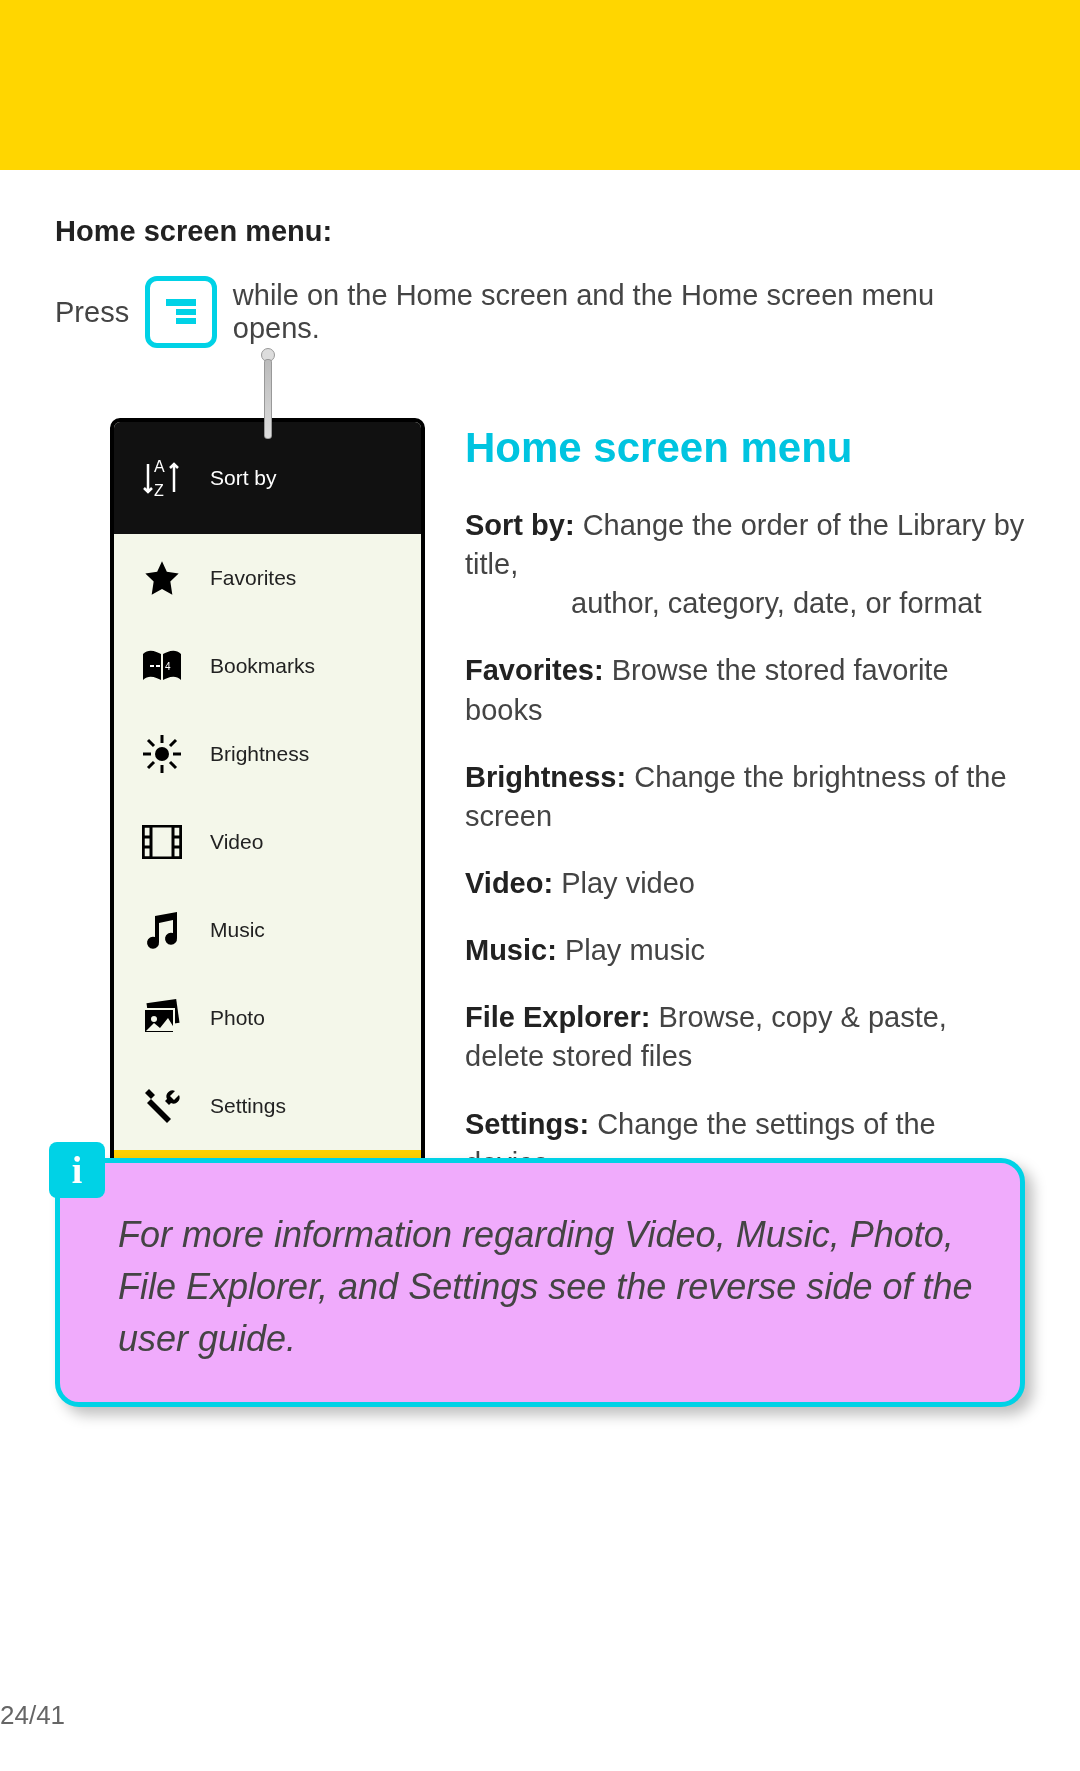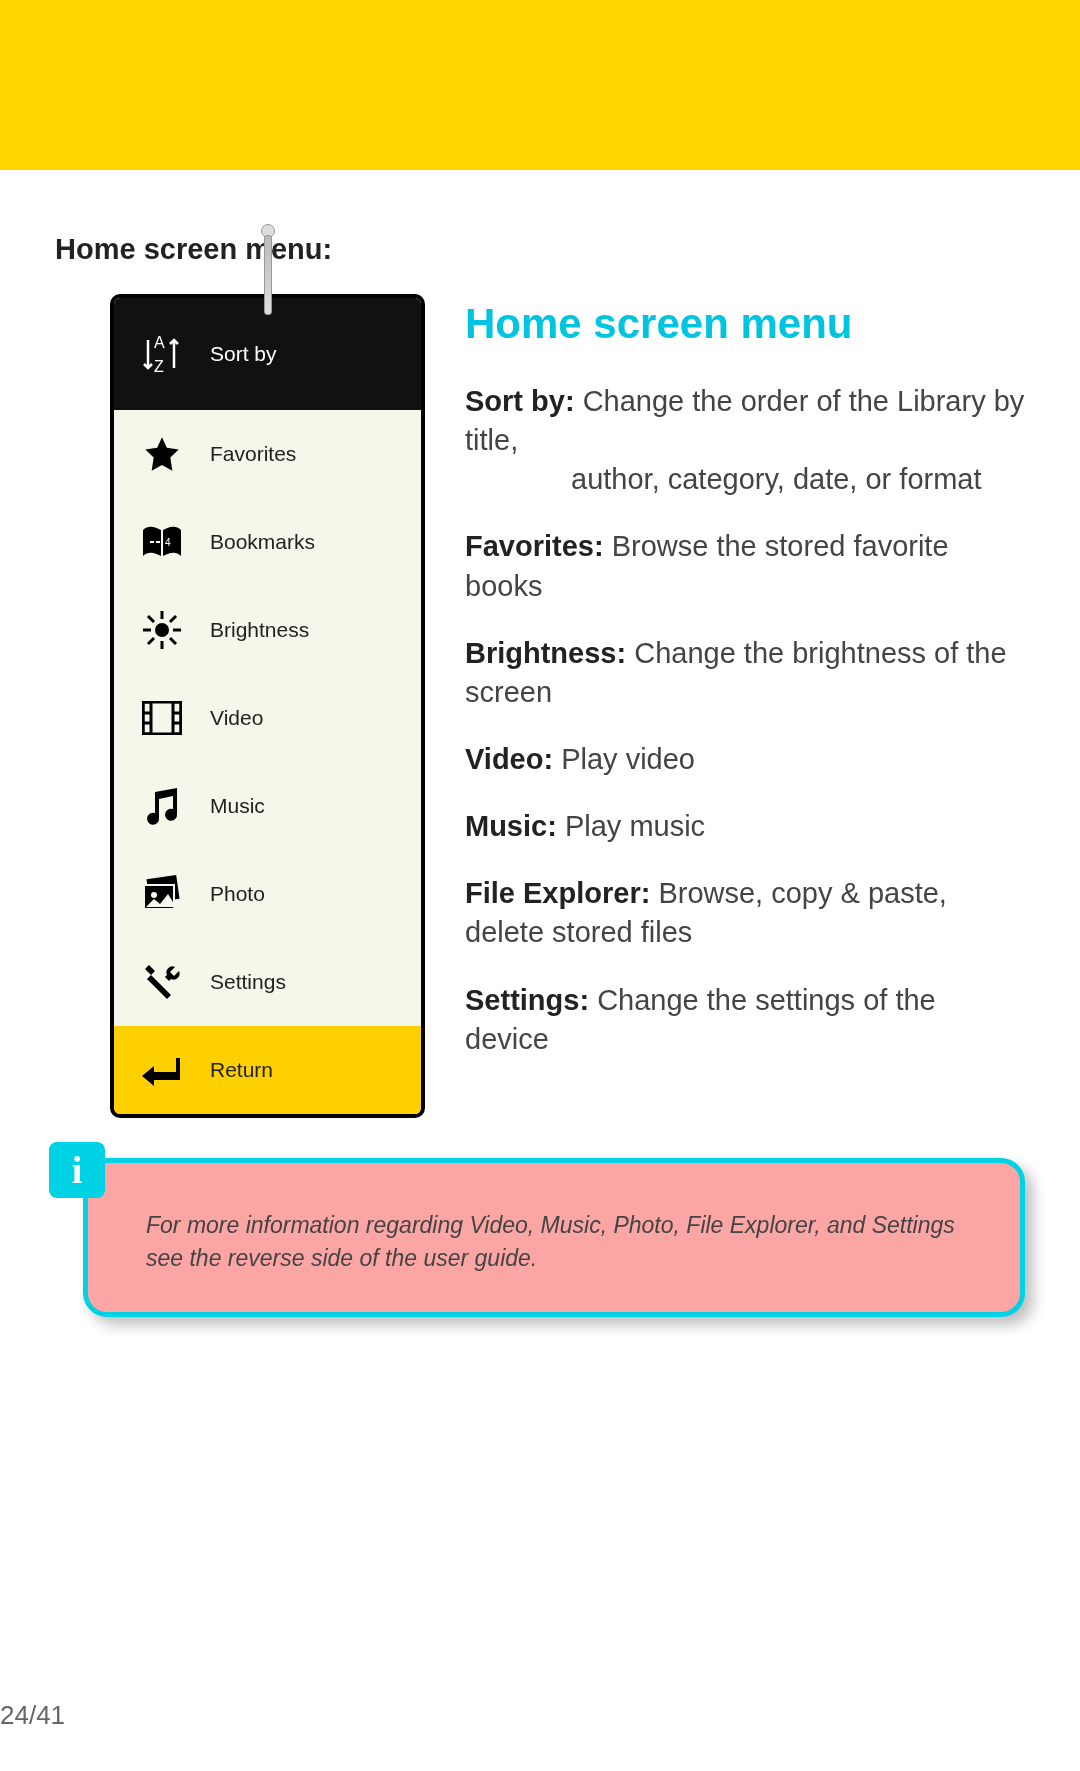--- a/index.html
+++ b/index.html
@@ -10,21 +10,21 @@
     background: #fff;
     color: #333;
     position: relative;
   }
   .top-banner {
     width: 100%;
     height: 170px;
     background: #ffd600;
   }
   .content {
-    padding: 63px 55px 0 55px;
+    padding: 45px 55px 0 55px;
   }
   .section-title {
     font-weight: 700;
     font-size: 29px;
     color: #222;
     margin-bottom: 28px;
   }
   .press-line {
     font-size: 29px;
     color: #444;
@@ -118,27 +118,26 @@
   .info-wrap {
     position: absolute;
     left: 55px;
     right: 55px;
     top: 1158px;
   }
   .info-box {
     border: 5px solid #00d2e6;
     border-radius: 24px;
     padding: 46px 40px 36px 58px;
-    font-size: 23px;
+    font-size: 36px;
     font-style: italic;
     color: #444;
     line-height: 1.45;
     box-shadow: 8px 8px 14px rgba(0,0,0,0.25);
-    background:#fca5a5;
-    margin-left:28px;
+    background:#f0abfc;
   }
   .info-badge {
     position: absolute;
     top: -16px; left: -6px;
     width: 56px; height: 56px;
     background: #00d2e6;
     border-radius: 8px;
     color: #fff;
     font-family: Georgia, serif;
     font-size: 38px;
@@ -157,20 +156,31 @@
   }
 </style>
 </head>
 <body>
 
 <div class="top-banner"></div>
 
 <div class="content">
   <div class="section-title">Home screen menu:</div>
 
+  <div class="press-line">
+    <span>Press</span>
+    <span class="menu-button-icon">
+      <svg width="34" height="34" viewBox="0 0 34 34">
+        <rect x="2" y="4" width="30" height="7" fill="#00d2e6"></rect>
+        <rect x="12" y="14" width="20" height="6" fill="#00d2e6"></rect>
+        <rect x="12" y="23" width="20" height="6" fill="#00d2e6"></rect>
+      </svg>
+    </span>
+    <span>while on the Home screen and the Home screen menu opens.</span>
+  </div>
 
   <div class="main-row">
 
     <div class="device-wrap">
       <div class="antenna">
         <div class="tip"></div>
           <div class="stick"></div>
       </div>
       <div class="device">
         <div class="menu-item header">

